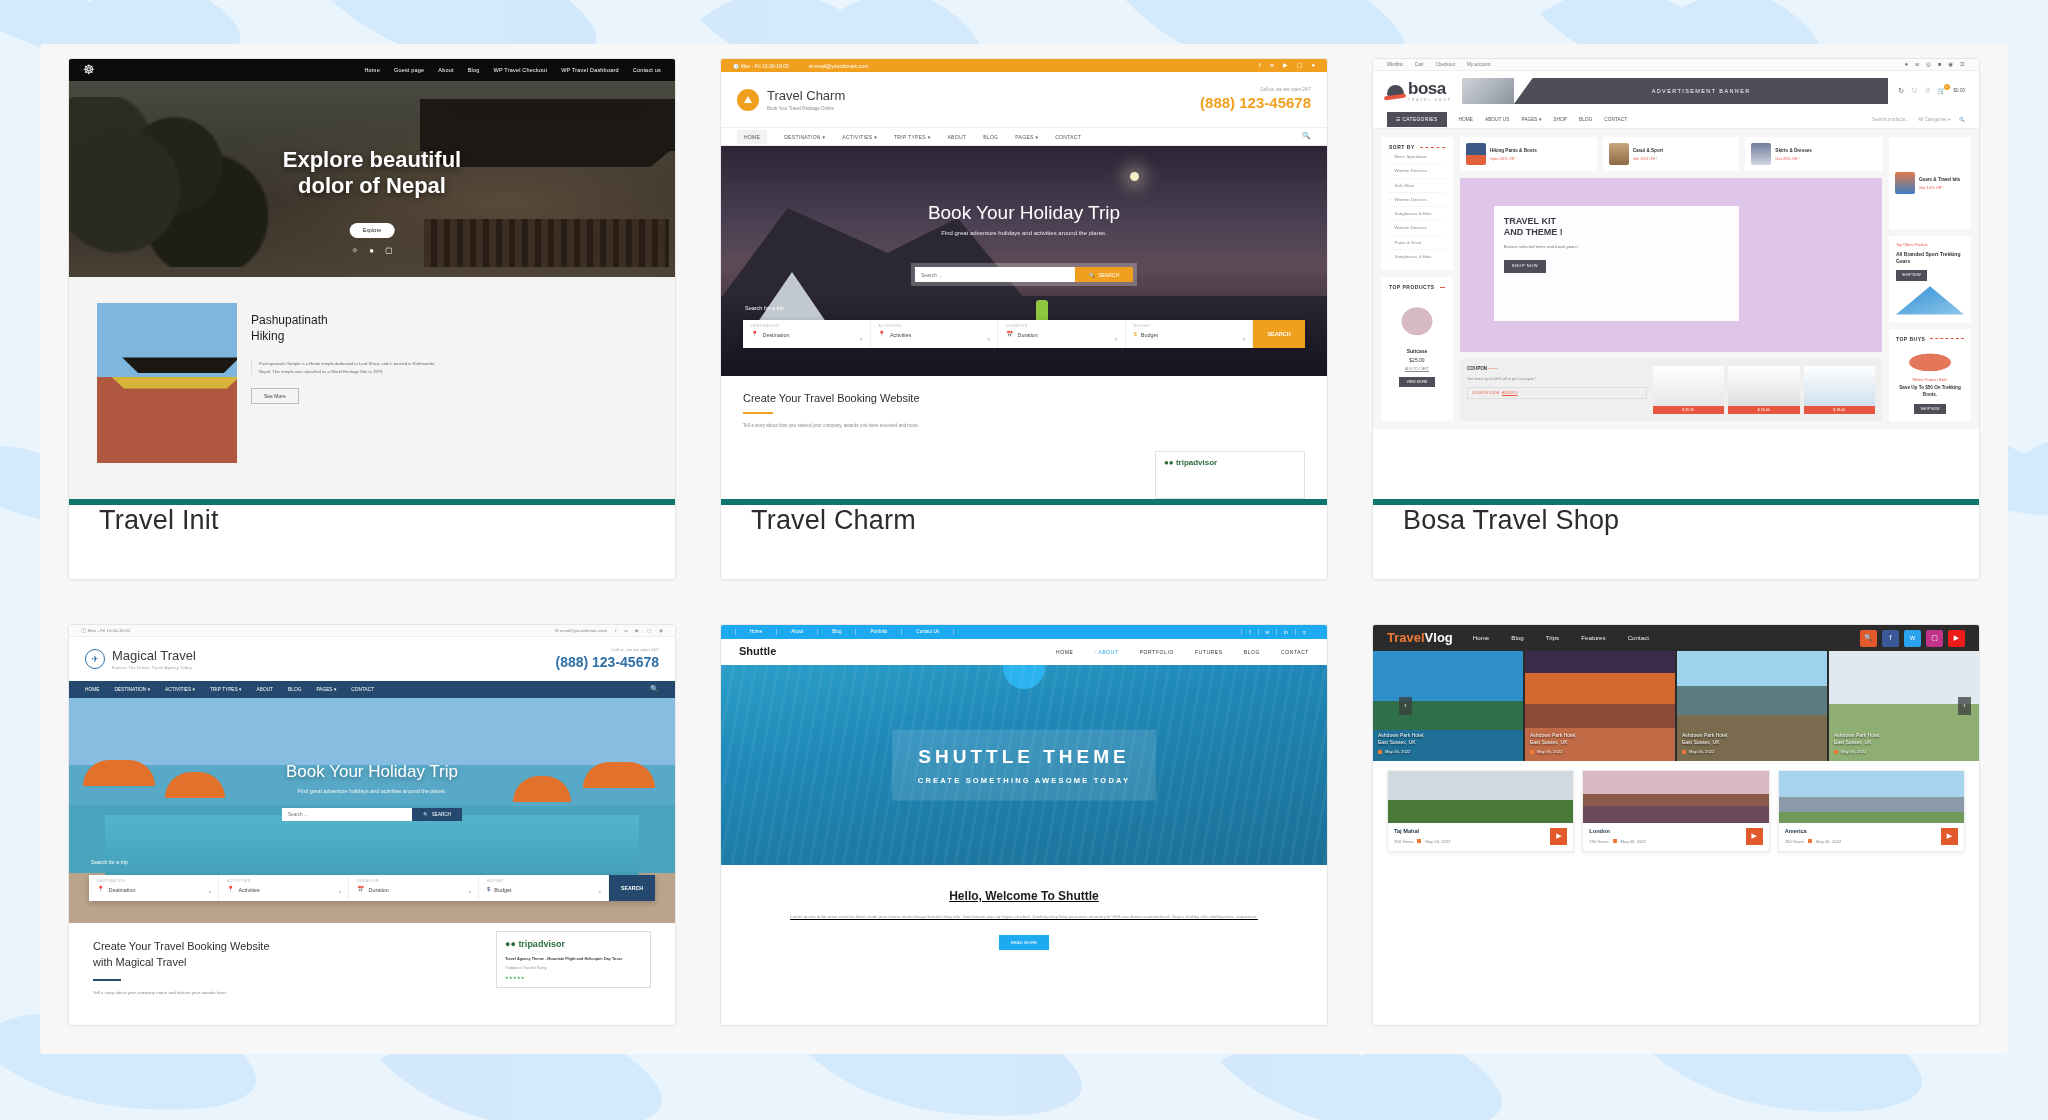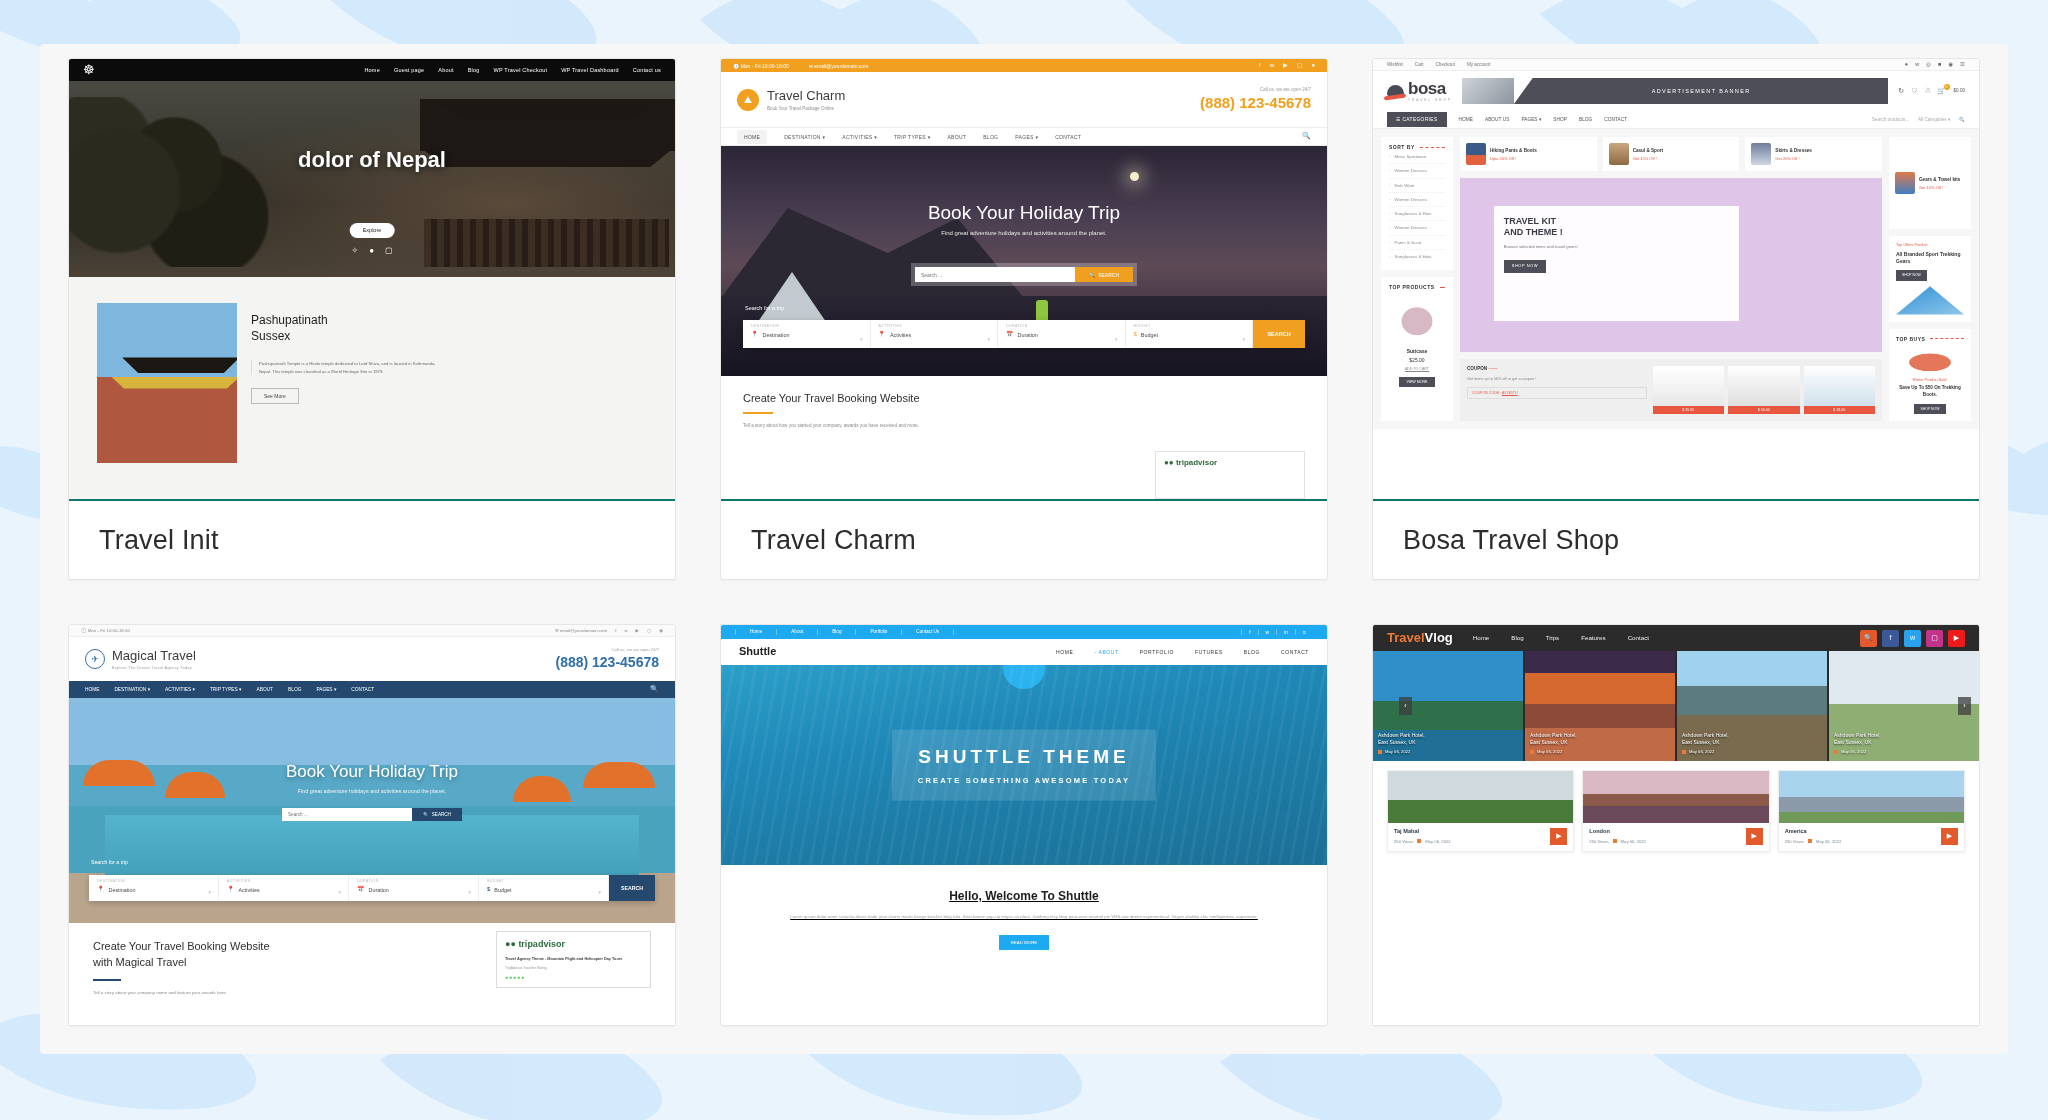--- a/index.html
+++ b/index.html
@@ -21,22 +21,22 @@
 
   .theme-card {
     background: #fff;
     border: 1px solid #e6e6e6;
     border-radius: 3px;
     overflow: hidden;
     box-shadow: 0 1px 2px rgba(0,0,0,.04);
   }
   .shot { height: 440px; overflow: hidden; position: relative; background:#fff; }
   .card-footer {
-    height: 80px; display: flex; align-items: center;
-    padding: 0 30px; border-top: 2px solid #0f766e;
+    height: 80px; display: flex; align-items: flex-start;
+    padding: 0 30px; border-top: 6px solid #0f766e;
   }
   .card-title { font-size: 27px; color: #2c2c2c; font-weight: 400; letter-spacing: .2px; }
   .row2 .shot { height: 400px; }
 
   
   .mini { font-size: 5px; line-height: 1.2; width: 100%; height: 100%; position: relative; }
 
   
   .ti-nav { background:#0b0b0b; height:22px; display:flex; align-items:center; padding:0 14px; justify-content:space-between;}
   .ti-logo { color:#fff; font-size:13px; }
@@ -302,35 +302,36 @@
                 <span>WP Travel Checkout</span>
                 <span>WP Travel Dashboard</span>
                 <span>Contact us</span>
               </span>
             </div>
             <div class="ti-hero">
               <div class="ti-trees"></div>
               <div class="ti-pagoda"></div>
               <div class="ti-colon"></div>
               <div class="ti-head">
+                <div>Explore beautiful</div>
                 <div>dolor of Nepal</div>
               </div>
               <div class="ti-btn">Explore</div>
               <div class="ti-social">
                 <span>✧</span>
                 <span>●</span>
                 <span>▢</span>
               </div>
             </div>
             <div class="ti-body">
               <div class="ti-feat">
                 <div class="ti-img"></div>
                 <div class="ti-ftext">
                   <div class="ti-ftitle">Pashupatinath</div>
-                  <div class="ti-ftitle">Sussex</div>
+                  <div class="ti-ftitle">Hiking</div>
                   <div class="ti-fp">Pashupatinath Temple is a Hindu temple dedicated to Lord Shiva, and is located in Kathmandu, Nepal. This temple was classified as a World Heritage Site in 1979.</div>
                   <div class="ti-fbtn">See More</div>
                 </div>
               </div>
             </div>
           </div>
         </div>
         <div class="card-footer">
           <div class="card-title">Travel Init</div>
         </div>

